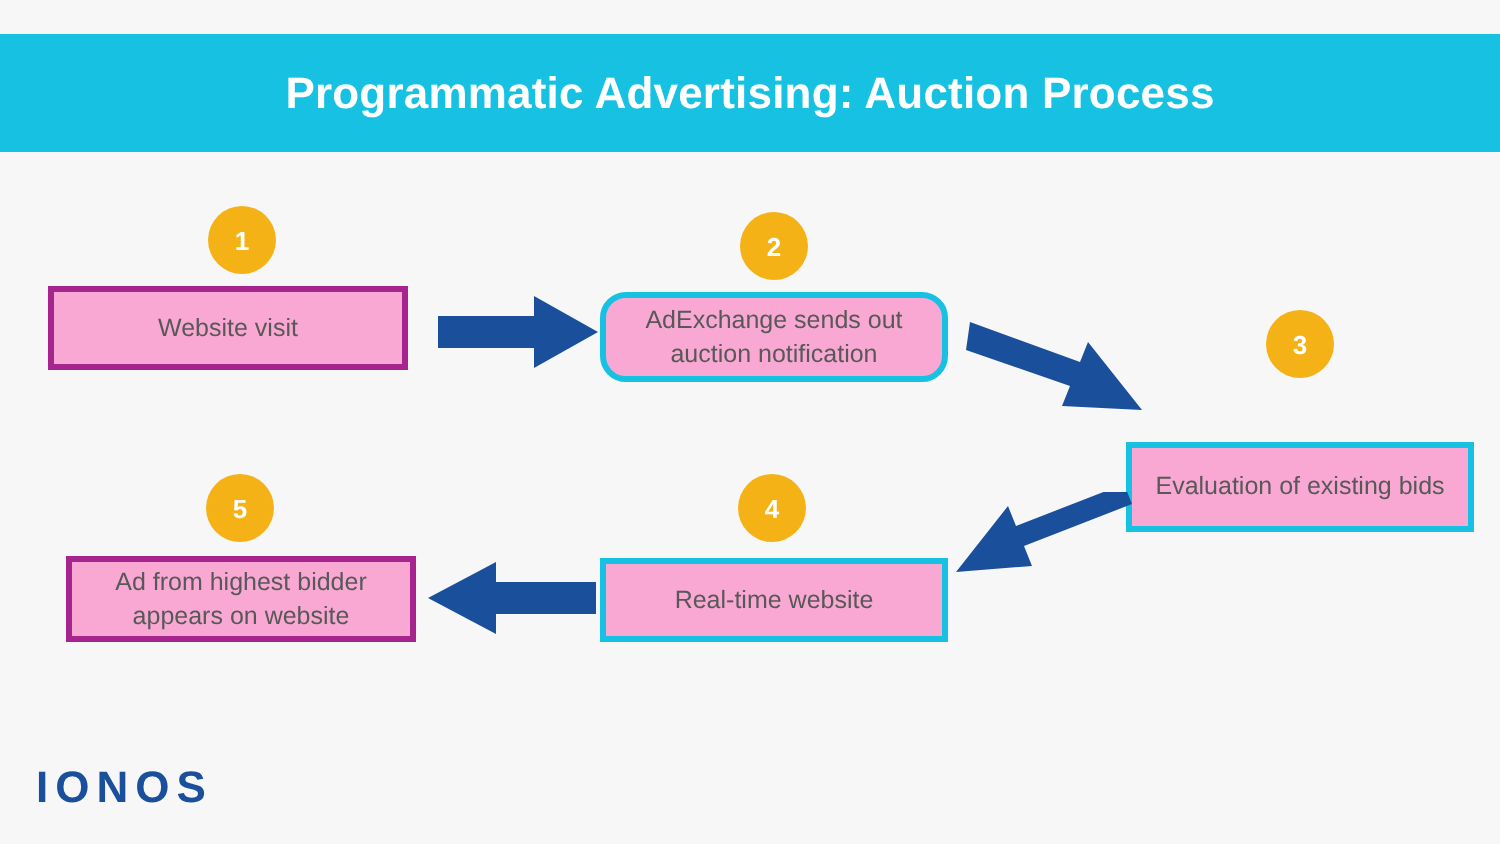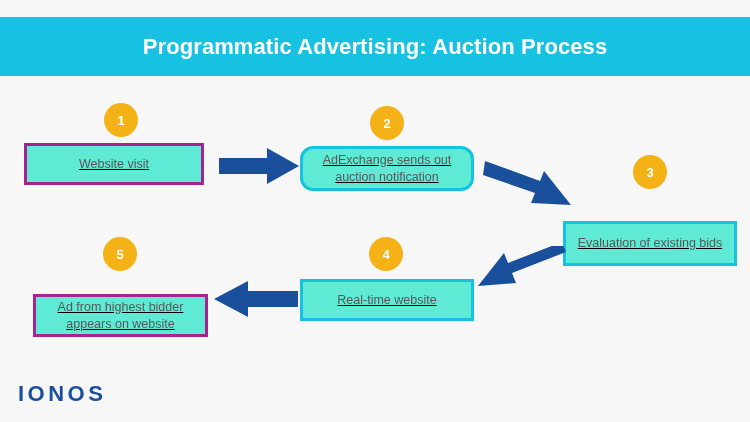--- a/index.html
+++ b/index.html
@@ -42,41 +42,40 @@
     font-size: 22px;
     font-weight: bold;
     letter-spacing: 0.1px;
     white-space: nowrap;
   }
 
   
   .step-box {
     position: absolute;
     box-sizing: border-box;
-    background: #5eead4;
+    background: #f9a8d4;
     border: 3px solid #17c1e2;
     display: flex;
     align-items: center;
     justify-content: center;
     text-align: center;
-    text-decoration: underline;
   }
   .step-box.magenta { border-color: #a7238e; }
   .step-label {
     color: #585858;
     font-size: 12.5px;
     line-height: 17px;
     padding: 0 6px;
   }
 
   #box-1 { left: 24px;  top: 143px; width: 180px; height: 42px; }
   #box-2 { left: 300px; top: 146px; width: 174px; height: 45px; border-radius: 13px; }
   #box-3 { left: 563px; top: 196px; width: 174px; height: 45px; margin-top: 25px; }
   #box-4 { left: 300px; top: 279px; width: 174px; height: 42px; }
-  #box-5 { left: 33px;  top: 278px; width: 175px; height: 43px; margin-top: 16px; }
+  #box-5 { left: 33px;  top: 278px; width: 175px; height: 43px; }
 
   
   .step-badge {
     position: absolute;
     width: 34px;
     height: 34px;
     border-radius: 50%;
     background: #f5b217;
     color: #ffffff;
     font-size: 13px;

